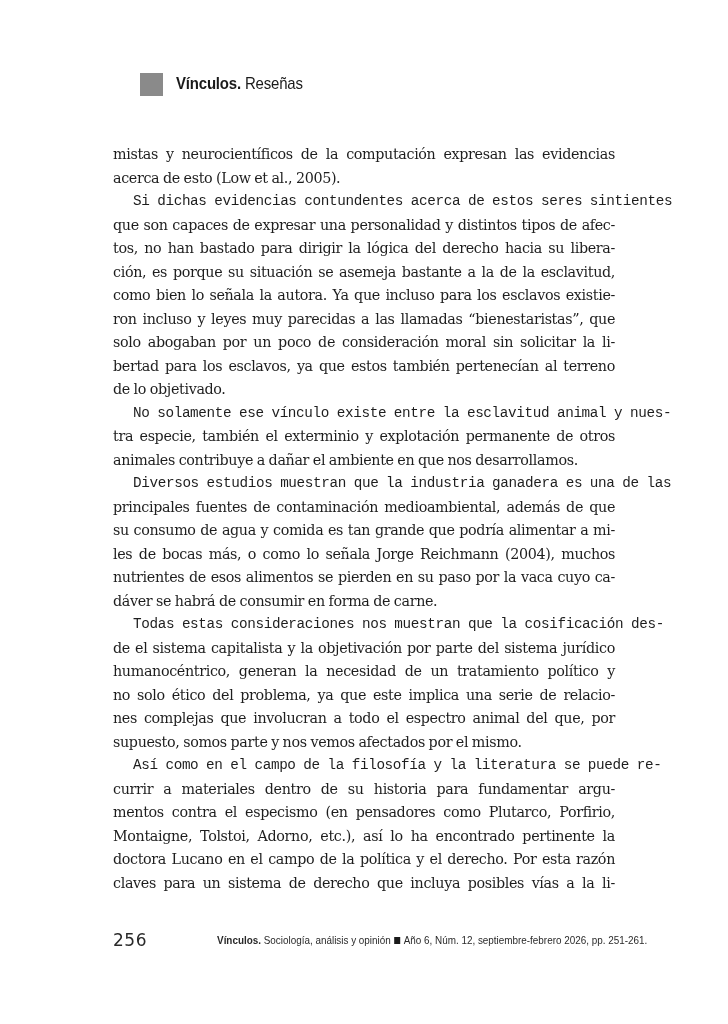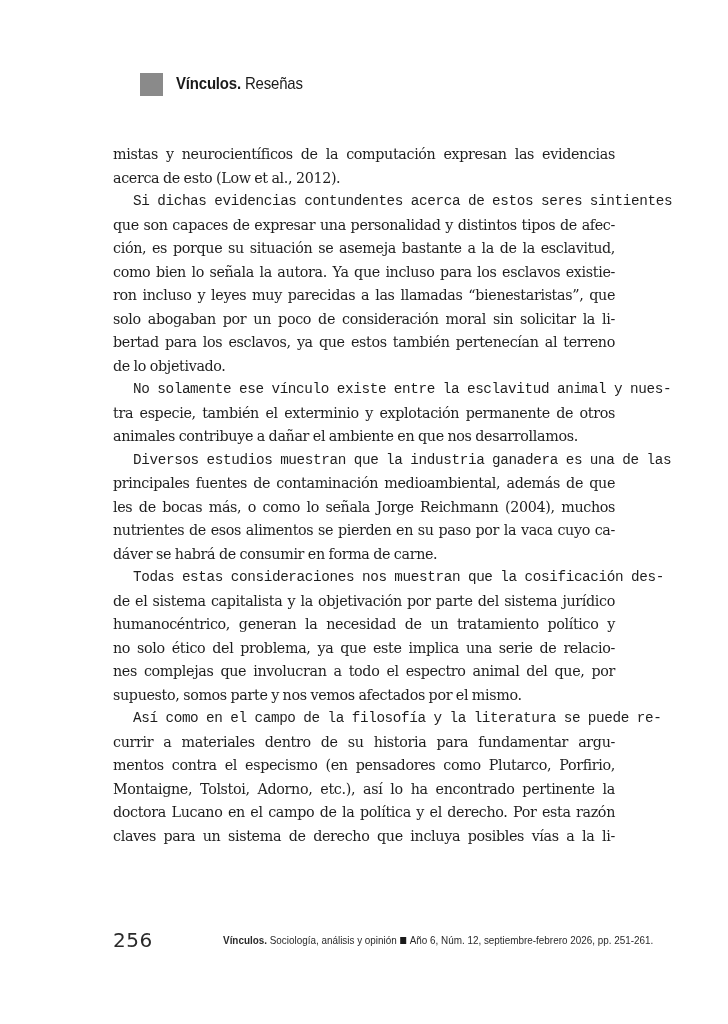--- a/index.html
+++ b/index.html
@@ -73,21 +73,21 @@
       left: 113px;
       top: 928px;
       width: 500px;
       height: 24px;
       display: flex;
       align-items: center;
       justify-content: space-between;
     }
     .page-number {
       font-family: "DejaVu Sans", sans-serif;
-      font-size: 20px;
+      font-size: 17px;
       color: #2a2a2a;
       letter-spacing: 0.5px;
     }
     .footer-citation {
       font-family: "Liberation Sans", sans-serif;
       font-size: 11.5px;
       color: #2a2a2a;
       white-space: nowrap;
       transform: scaleX(0.86);
       transform-origin: right center;
@@ -111,40 +111,42 @@
   <div class="head-square" style="background: rgb(138, 138, 138);"></div>
   <div class="head-title">
     <b>Vínculos.</b>
     <span>Reseñas</span>
   </div>
 </header>
 
 <main class="body-text" id="body-text">
     <div>
       <span class="line">mistas y neurocientíficos de la computación expresan las evidencias</span>
-      <span class="line last">acerca de esto (Low et al., 2012).</span>
+      <span class="line last">acerca de esto (Low et al., 2005).</span>
     </div>
     <div>
       <span class="line indent">Si dichas evidencias contundentes acerca de estos seres sintientes</span>
       <span class="line">que son capaces de expresar una personalidad y distintos tipos de afec-</span>
+      <span class="line">tos, no han bastado para dirigir la lógica del derecho hacia su libera-</span>
       <span class="line">ción, es porque su situación se asemeja bastante a la de la esclavitud,</span>
       <span class="line">como bien lo señala la autora. Ya que incluso para los esclavos existie-</span>
       <span class="line">ron incluso y leyes muy parecidas a las llamadas “bienestaristas”, que</span>
       <span class="line">solo abogaban por un poco de consideración moral sin solicitar la li-</span>
       <span class="line">bertad para los esclavos, ya que estos también pertenecían al terreno</span>
       <span class="line last">de lo objetivado.</span>
     </div>
     <div>
       <span class="line indent">No solamente ese vínculo existe entre la esclavitud animal y nues-</span>
       <span class="line">tra especie, también el exterminio y explotación permanente de otros</span>
       <span class="line last">animales contribuye a dañar el ambiente en que nos desarrollamos.</span>
     </div>
     <div>
       <span class="line indent">Diversos estudios muestran que la industria ganadera es una de las</span>
       <span class="line">principales fuentes de contaminación medioambiental, además de que</span>
+      <span class="line">su consumo de agua y comida es tan grande que podría alimentar a mi-</span>
       <span class="line">les de bocas más, o como lo señala Jorge Reichmann (2004), muchos</span>
       <span class="line">nutrientes de esos alimentos se pierden en su paso por la vaca cuyo ca-</span>
       <span class="line last">dáver se habrá de consumir en forma de carne.</span>
     </div>
     <div>
       <span class="line indent">Todas estas consideraciones nos muestran que la cosificación des-</span>
       <span class="line">de el sistema capitalista y la objetivación por parte del sistema jurídico</span>
       <span class="line">humanocéntrico, generan la necesidad de un tratamiento político y</span>
       <span class="line">no solo ético del problema, ya que este implica una serie de relacio-</span>
       <span class="line">nes complejas que involucran a todo el espectro animal del que, por</span>

